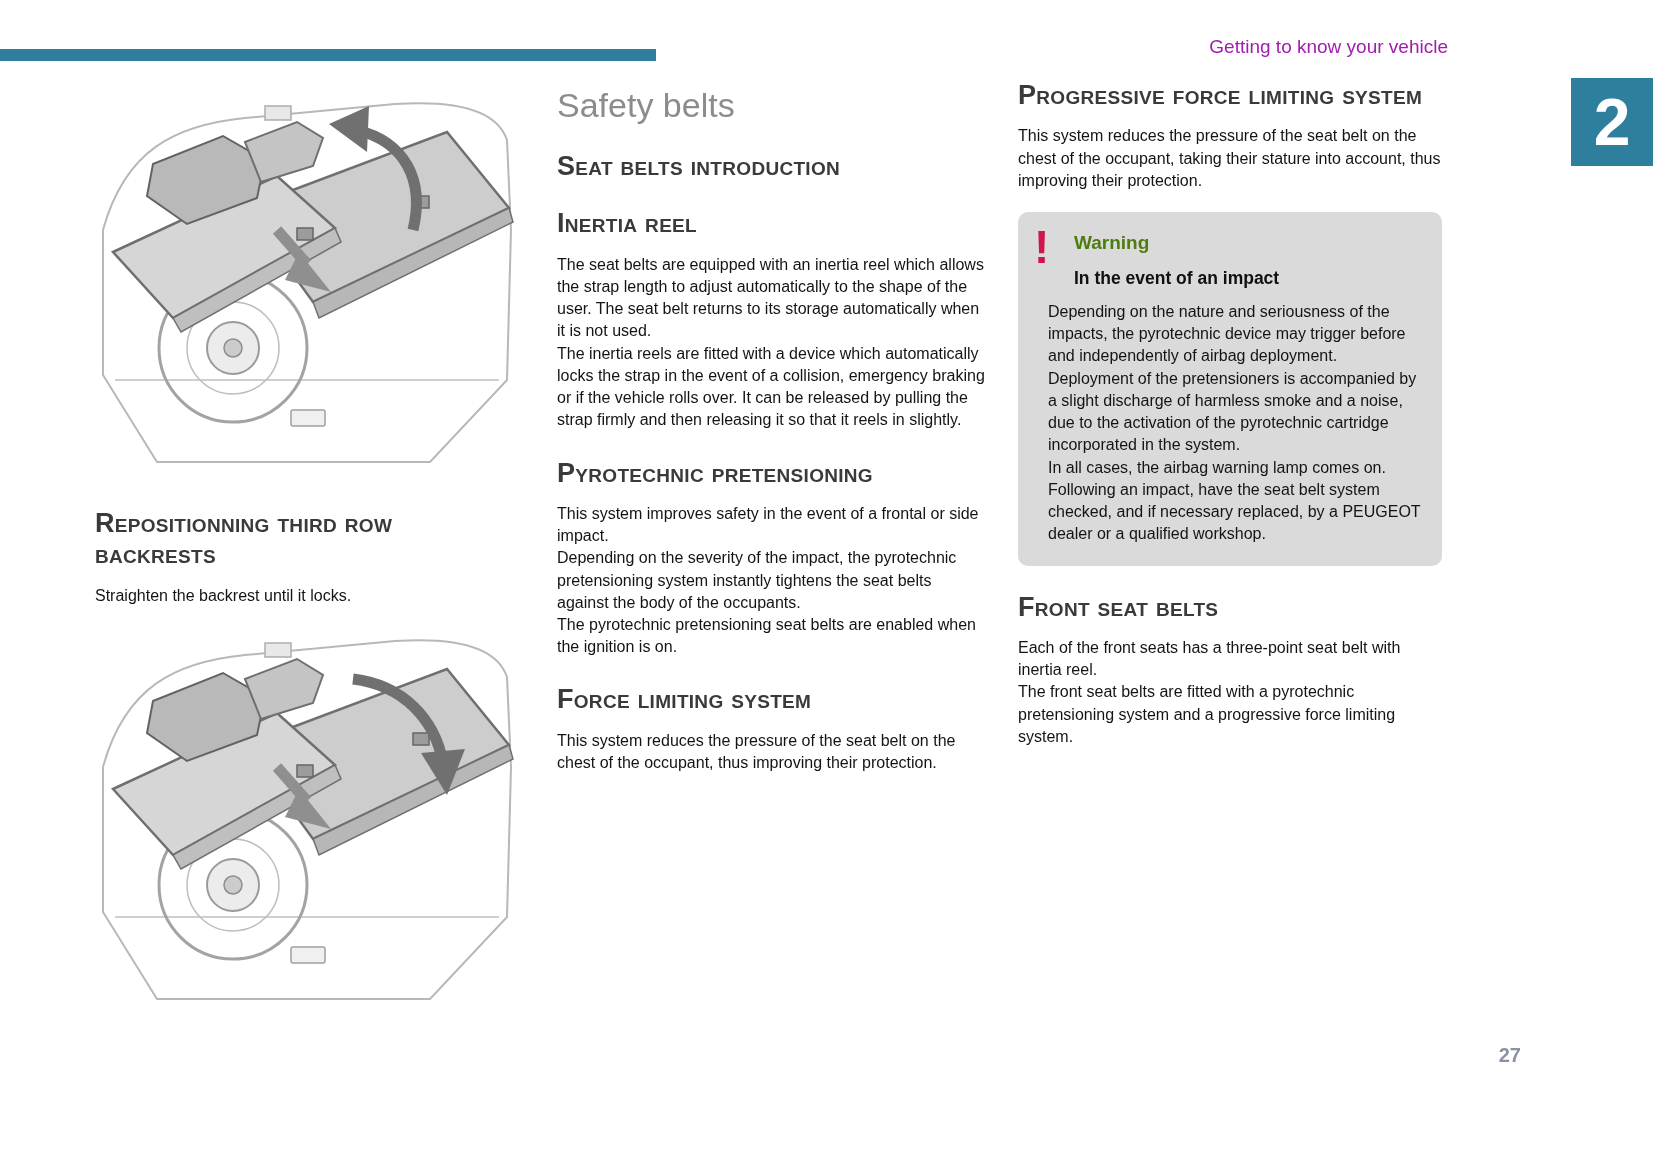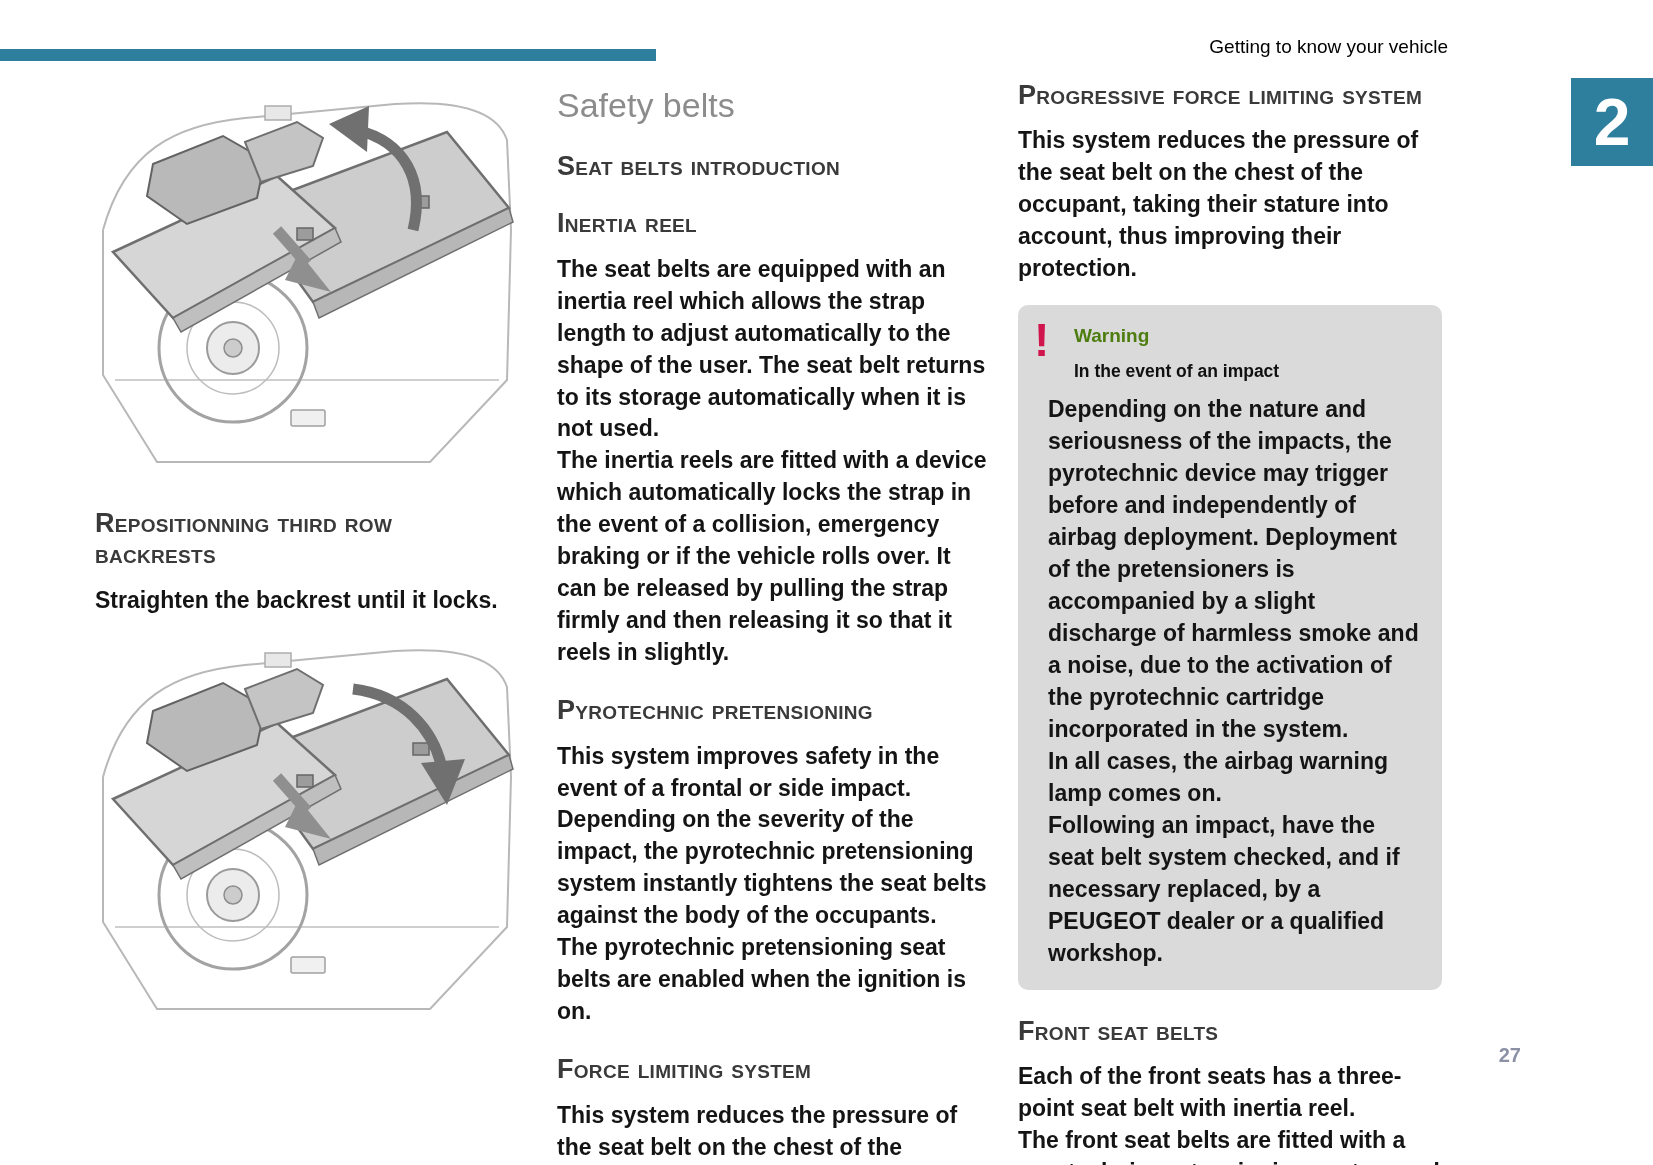--- a/index.html
+++ b/index.html
@@ -2,21 +2,21 @@
 <html><head>
 <meta charset="utf-8">
 <style>
   * { margin:0; padding:0; box-sizing:border-box; }
   html, body { background:#ffffff; }
   .page {
     position:relative; width:1653px; height:1165px; background:#ffffff;
     font-family:"Liberation Sans", sans-serif; color:#161616; overflow:hidden;
   }
   .top-bar { position:absolute; left:0; top:49px; width:656px; height:12px; background:#2e7f9e; }
-  .page-header { position:absolute; top:36px; right:205px; font-size:19px; color:#000000; }
+  .page-header { position:absolute; top:36px; right:205px; font-size:19px; color:#a21caf; }
   .chapter-tab {
     position:absolute; top:78px; right:0; width:82px; height:88px; background:#2e7f9e;
     display:flex; align-items:center; justify-content:center;
   }
   .chapter-num { color:#ffffff; font-size:66px; font-weight:bold; line-height:1; }
   .page-number { position:absolute; top:1044px; right:132px; font-size:20px; font-weight:bold; color:#8a91a5;text-align:center; }
 
   .col { position:absolute; top:80px; }
   .col-left  { left:95px;  width:420px; }
   .col-mid   { left:557px; width:430px; }
@@ -25,21 +25,21 @@
   .page-title { font-size:34px; font-weight:400; color:#8c8c8c; margin:6px 0 24px; }
 
   .sc-heading {
     font-variant:small-caps; font-weight:bold; color:#3a3a3a;
     font-size:27px; line-height:1.16; letter-spacing:0.3px; margin:26px 0 14px;
   }
   .col-left .sc-heading { margin-top:28px; }
   .col-right section:first-of-type .sc-heading { margin-top:0; }
 
   .section p, .warning-body p, .plain-text {
-    font-size:23px; line-height:1.39; color:#141414;font-weight:bold;
+    font-size:16px; line-height:1.39; color:#141414;
   }
 
   .illustration { width:420px; height:400px; display:block; }
   .illustration svg { width:100%; height:100%; }
   .illustration-bottom { margin-top:10px; }
 
   .warning-box {
     background:#dadada; border-radius:10px; padding:16px 20px 20px 16px; margin:20px 0 10px;
   }
   .warning-head { display:flex; gap:14px; align-items:flex-start; margin-bottom:12px; }

